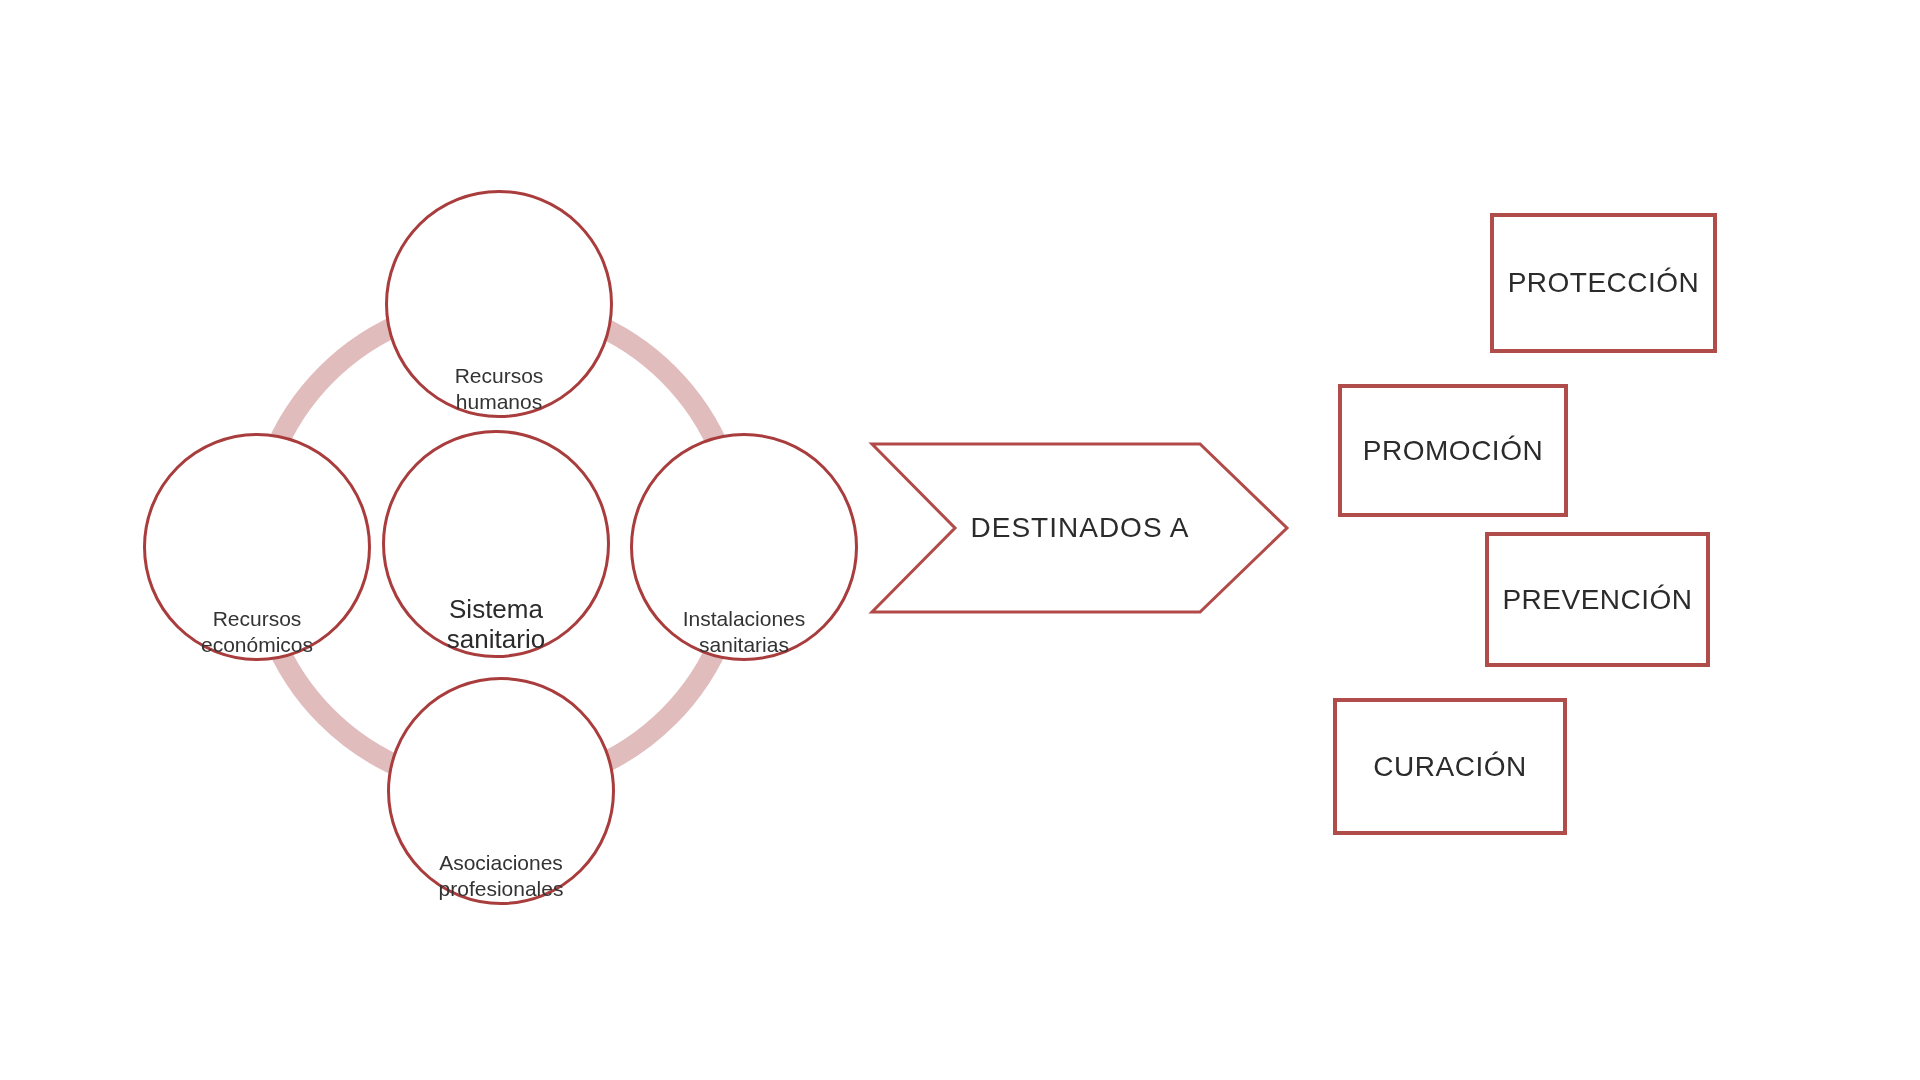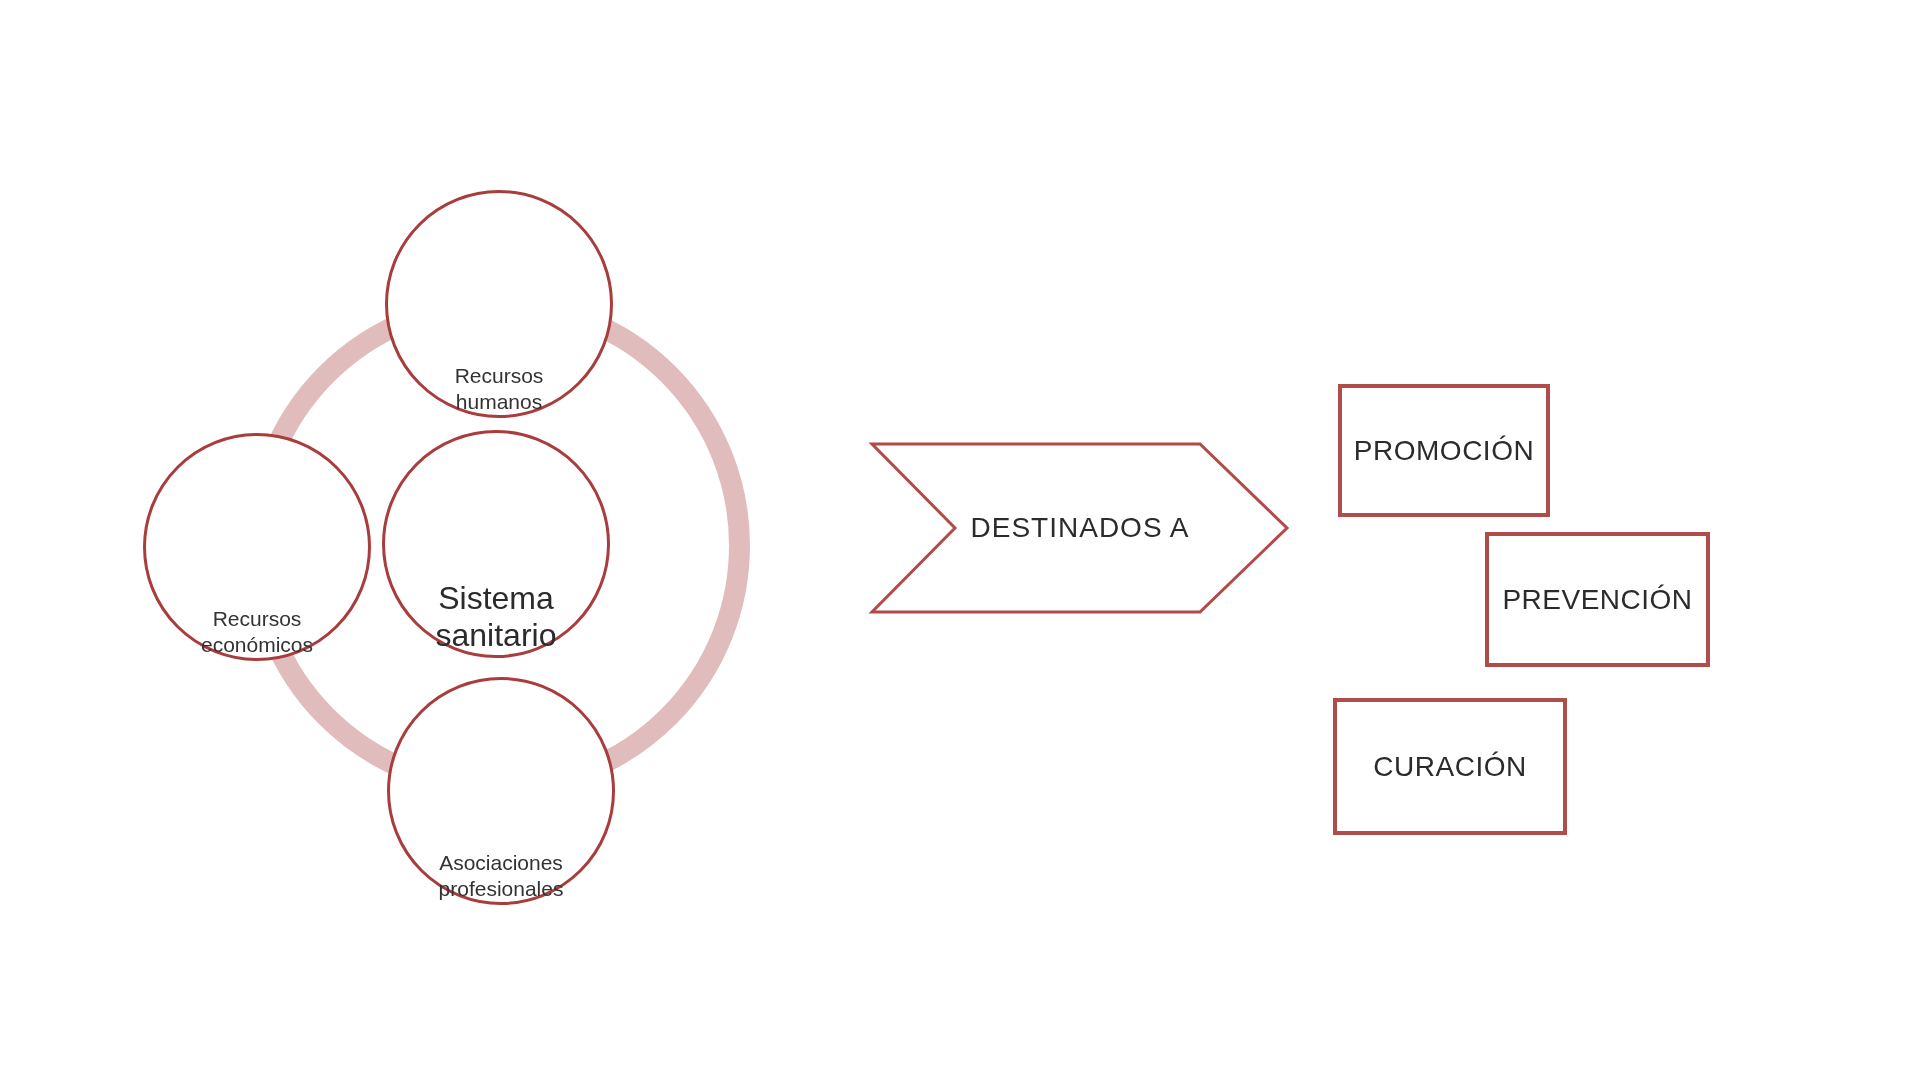--- a/index.html
+++ b/index.html
@@ -40,21 +40,21 @@
     justify-content: center;
     text-align: center;
   }
   .node .label {
     white-space: pre-line;
     font-size: 21px;
     line-height: 1.25;
     color: #333333;
   }
   .node.hub .label {
-    font-size: 32px;
+    font-size: 26px;
     line-height: 1.18;
     color: #2b2b2b;
   }
   .node.top    { left: 385px; top: 190px; }
   .node.left   { left: 143px; top: 433px; }
   .node.hub    { left: 382px; top: 430px; }
   .node.right  { left: 630px; top: 433px; }
   .node.bottom { left: 387px; top: 677px; }
 
   
@@ -86,21 +86,21 @@
     border: 4px solid #b04c49;
     display: flex;
     align-items: center;
     justify-content: center;
     font-size: 28px;
     letter-spacing: 0.5px;
     color: #2b2b2b;
     text-align: center;
   }
   .outcome.o0 { left: 1490px; top: 213px; width: 227px; height: 140px; }
-  .outcome.o1 { left: 1338px; top: 384px; width: 212px; height: 133px; }
+  .outcome.o1 { left: 1338px; top: 384px; width: 230px; height: 133px; }
   .outcome.o2 { left: 1485px; top: 532px; width: 225px; height: 135px; }
   .outcome.o3 { left: 1333px; top: 698px; width: 234px; height: 137px; }
 </style>
 </head>
 <body>
 
 <div id="canvas">
 
   <div class="ring"></div>
 
@@ -112,33 +112,40 @@
   <div class="node left">
     <span class="label">Recursos
 económicos</span>
   </div>
 
   <div class="node hub">
     <span class="label">Sistema
 sanitario</span>
   </div>
 
+  <div class="node right">
+    <span class="label">Instalaciones
+sanitarias</span>
+  </div>
 
   <div class="node bottom">
     <span class="label">Asociaciones
 profesionales</span>
   </div>
 
   <div class="arrow-wrap">
     <svg width="440" height="188" viewBox="0 0 440 188">
       <polygon points="12,10 340,10 427,94 340,178 12,178 95,94" fill="#ffffff" stroke="#b24a48" stroke-width="3" stroke-linejoin="miter"></polygon>
     </svg>
     <div class="arrow-label">DESTINADOS A</div>
   </div>
 
+  <div class="outcome o0">
+    <span>PROTECCIÓN</span>
+  </div>
 
   <div class="outcome o1">
     <span>PROMOCIÓN</span>
   </div>
 
   <div class="outcome o2">
     <span>PREVENCIÓN</span>
   </div>
 
   <div class="outcome o3">

